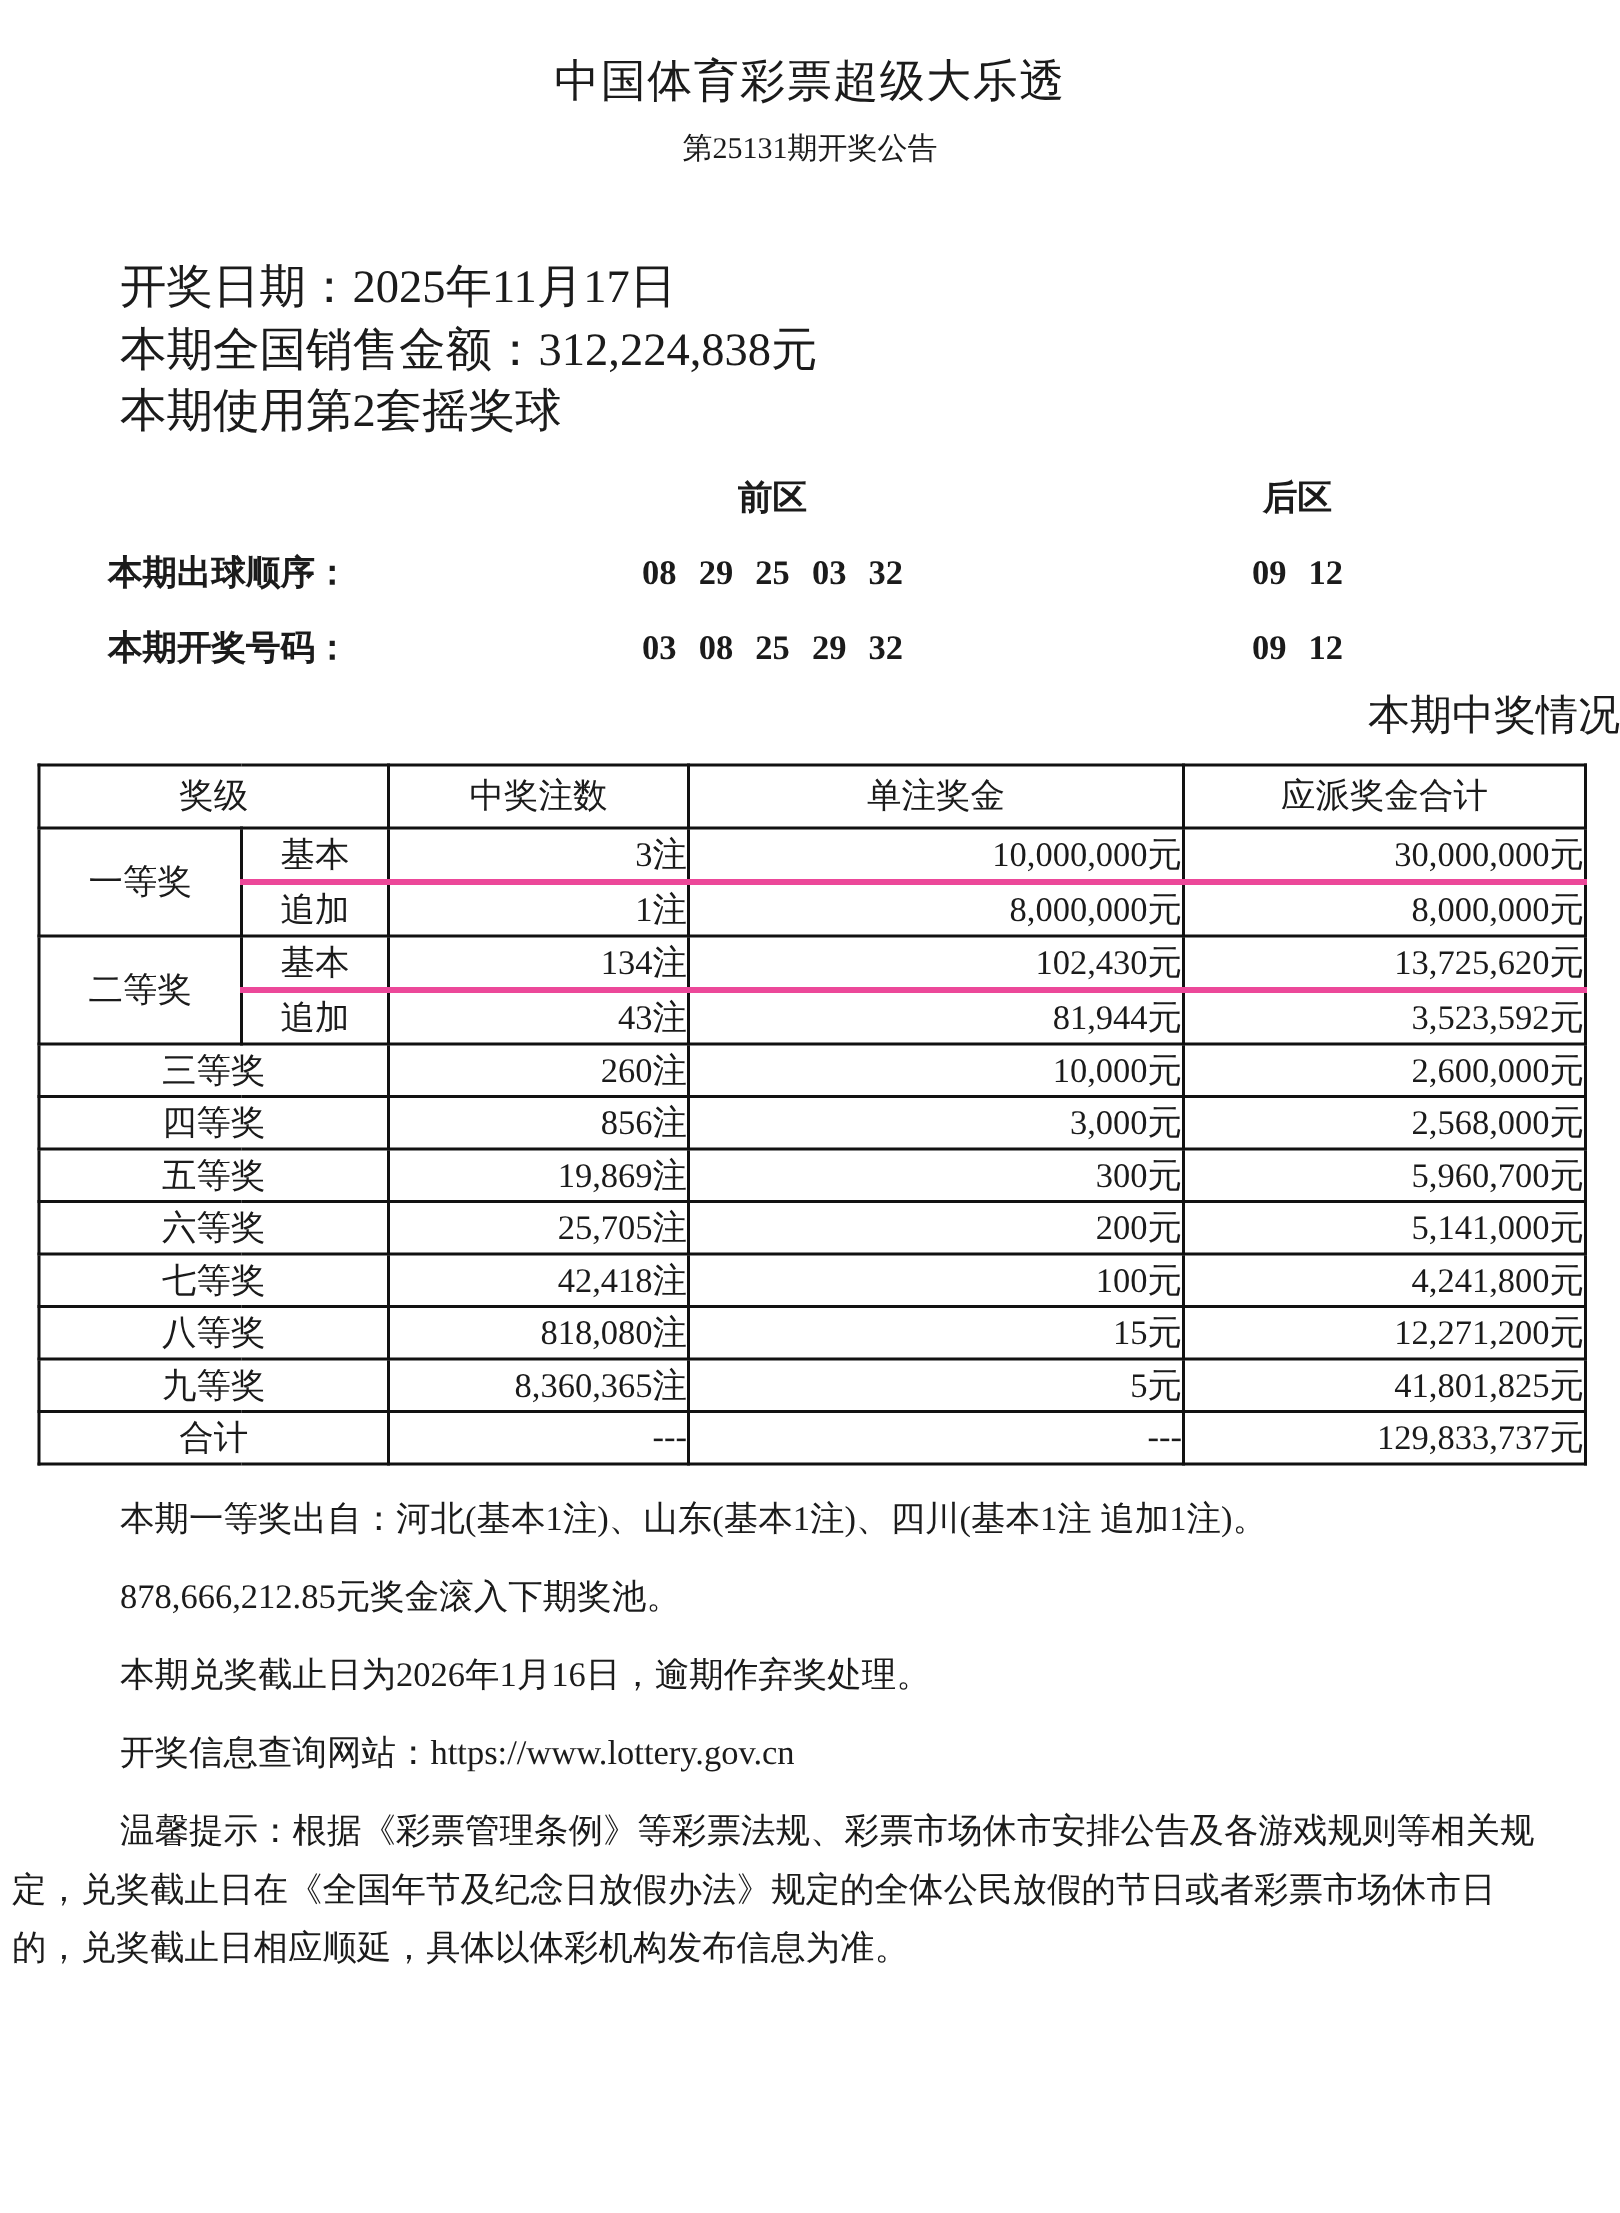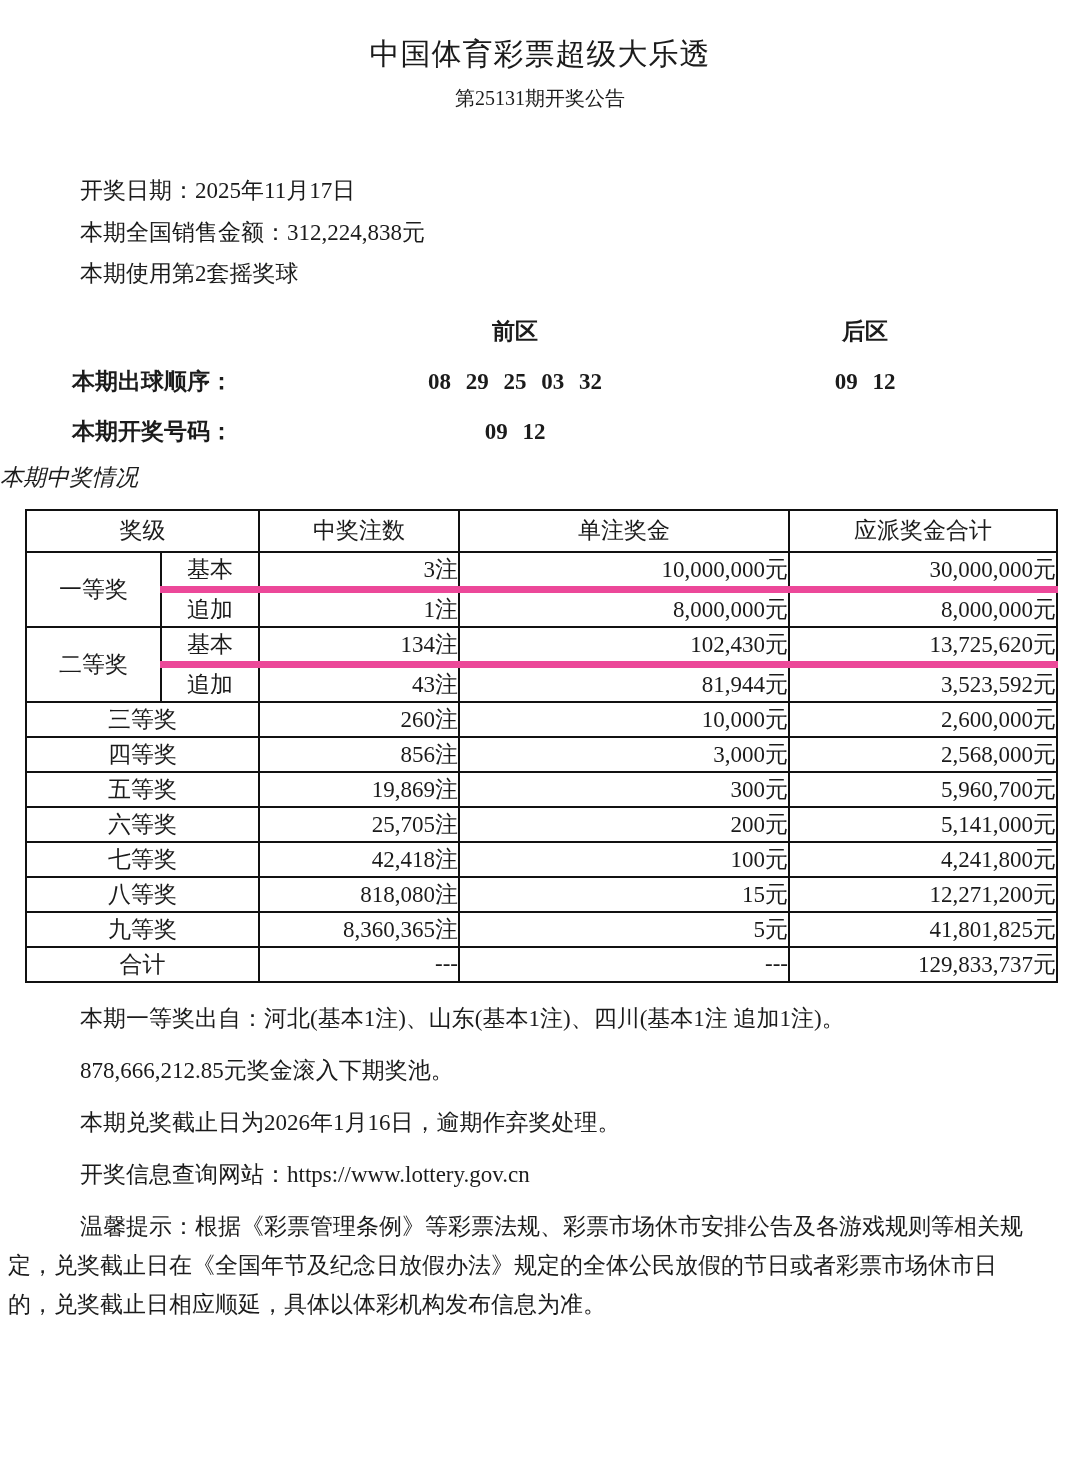--- a/index.html
+++ b/index.html
@@ -19,62 +19,61 @@
     letter-spacing:1px;
   }
   .subtitle {
     margin-top:10px;
     text-align:center;
     font-size:20px;
   }
 
   .info {
     margin:58px 0 0 80px;
-    font-size:23px;
+    font-size:31px;
     line-height:41.5px;
   }
 
   .zones { margin-top:12px; font-size:23px; }
   .zrow {
     display:grid;
     grid-template-columns:350px 330px 370px;
     height:50px;
     align-items:center;
     font-weight:bold;
   }
   .zlabel { padding-left:72px; text-align:left; }
   .zfront, .zback { text-align:center; }
   .nums { word-spacing:9px; }
 
   .table-title {
     margin-top:6px;
-    text-align:left;
-    font-size:23px;
+    text-align:right;
+    font-size:28px;
     line-height:30px;
-    font-style:italic;
   }
 
   table.prize {
     border-collapse:collapse;
     margin:16px 0 0 25px;
     table-layout:fixed;
     width:1031px;
     border-radius:29px;
   }
   table.prize th, table.prize td {
     border:2px solid #111;
     font-size:23px;
     font-weight:normal;
     padding:0;
     overflow:hidden;
     white-space:nowrap;
   }
   table.prize th { height:40px; text-align:center; }
   table.prize td { height:33px; }
-  tr.cont td { border-top:7px solid #ec4899; }
+  tr.cont td { border-top:4px solid #ec4899; }
   td.c, th.c { text-align:center; }
   td.r { text-align:right; padding-right:14px; }
 
   .notes {
     margin:16px 45px 0 8px;
     font-size:23px;
   }
   .notes p {
     margin:0 0 13px 0;
     line-height:39px;
@@ -101,20 +100,21 @@
       <div class="zfront">前区</div>
       <div class="zback">后区</div>
     </div>
     <div class="zrow">
       <div class="zlabel">本期出球顺序：</div>
       <div class="zfront nums">08 29 25 03 32</div>
       <div class="zback nums">09 12</div>
     </div>
     <div class="zrow">
       <div class="zlabel">本期开奖号码：</div>
+      <div class="zfront nums">03 08 25 29 32</div>
       <div class="zback nums">09 12</div>
     </div>
   </div>
 
   <div class="table-title">本期中奖情况</div>
 
   <table class="prize">
     <colgroup>
       <col style="width:135px">
         <col style="width:98px">

